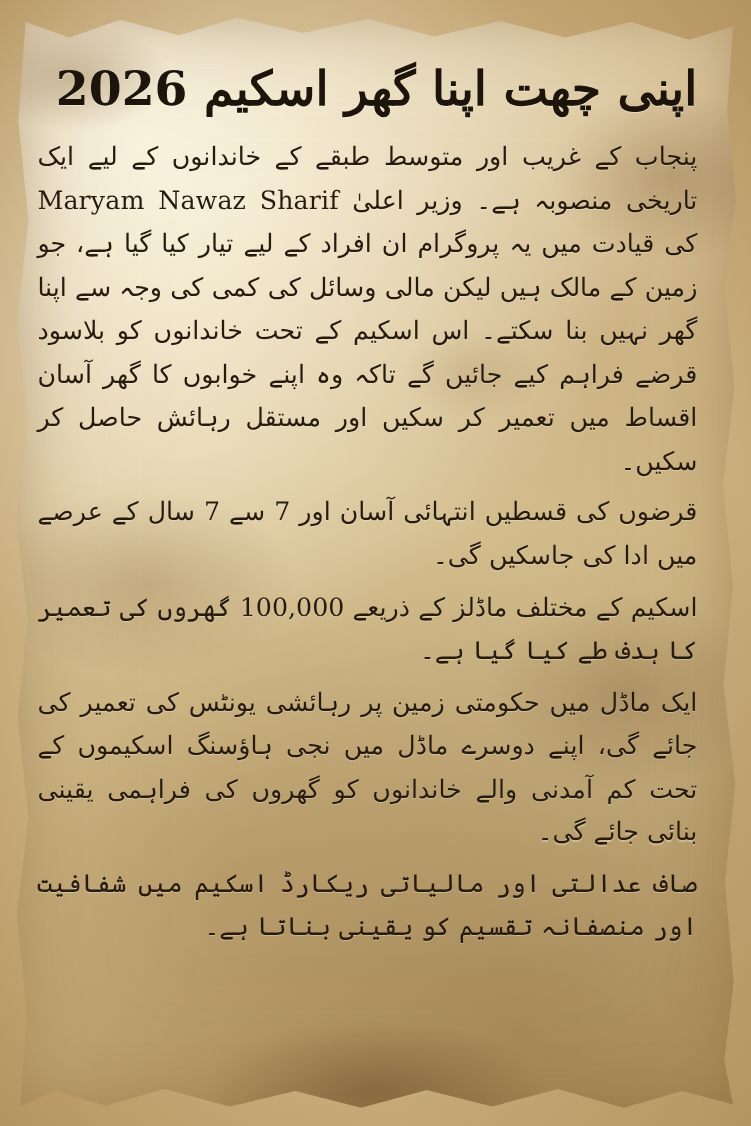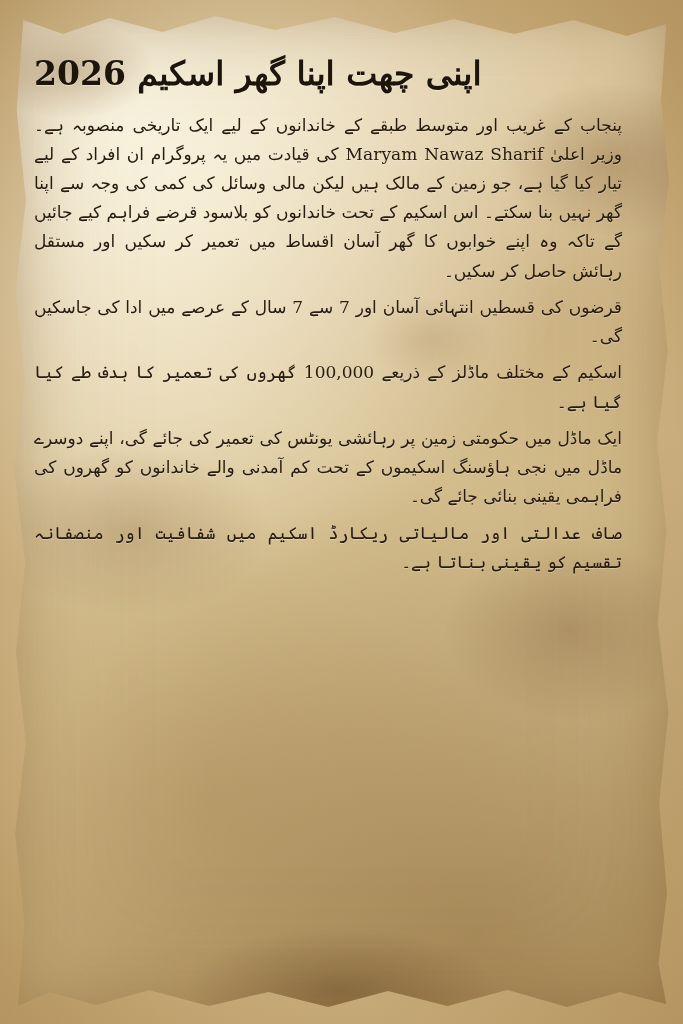--- a/index.html
+++ b/index.html
@@ -75,34 +75,34 @@
     width: 600px;
     height: 930px;
     direction: rtl;
     text-align: right;
     color: #241a0e;
   }
 
   #title {
     font-family: "DejaVu Serif", "Liberation Serif", serif;
     font-weight: bold;
-    font-size: 33px;
+    font-size: 43px;
     line-height: 1.35;
-    text-align: left;
+    text-align: right;
     color: #1d150b;
     margin-bottom: 14px;
     text-shadow: 0 1px 0 rgba(255,250,235,0.45);
   }
 
   .para {
     font-family: "DejaVu Serif", "Liberation Serif", serif;
-    font-size: 17px;
+    font-size: 23px;
     line-height: 1.72;
     color: #261b0e;
-    margin: 0 12px 7px 0;
+    margin: 0 0 7px 0;
     text-align: justify;
     text-align-last: right;
     letter-spacing: 0.1px;
     text-shadow: 0 1px 0 rgba(255,250,235,0.30);
   }
   .para:last-child { margin-bottom: 0; }
 </style>
 </head>
 <body>
 

